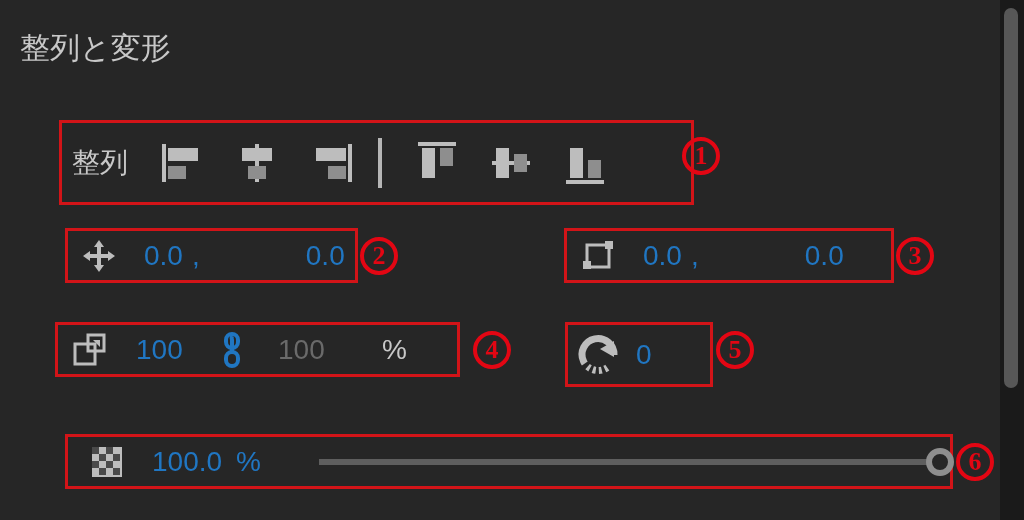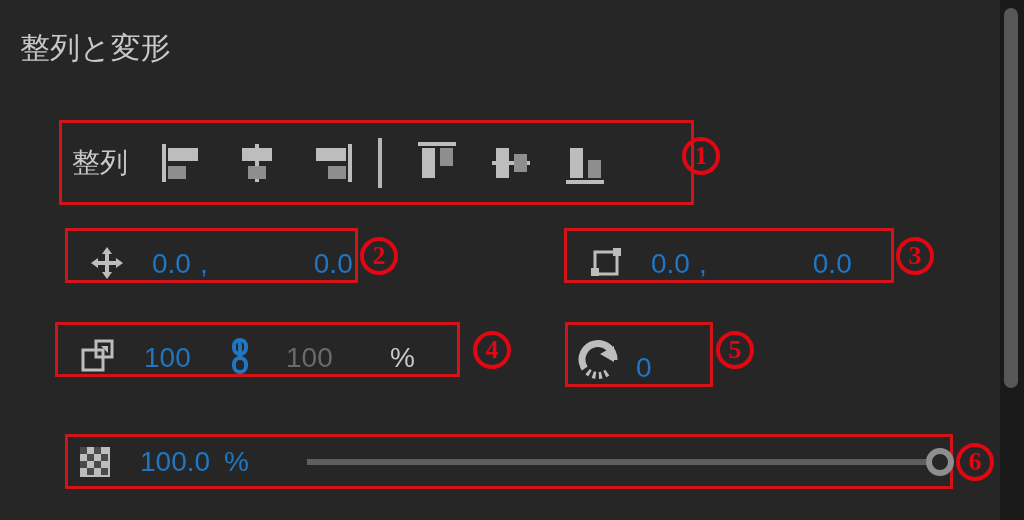--- a/index.html
+++ b/index.html
@@ -55,21 +55,21 @@
 
   #box-anchor  { left: 564px; top: 228px; width: 330px; height: 55px; }
   #call-3      { left: 896px; top: 237px; }
 
   #box-scale   { left: 55px;  top: 322px; width: 405px; height: 55px; }
   #call-4      { left: 473px; top: 331px; }
 
   #box-rot     { left: 565px; top: 322px; width: 148px; height: 65px; }
   #call-5      { left: 716px; top: 331px; }
 
-  #box-opacity { left: 65px;  top: 434px; width: 888px; height: 55px; }
+  #box-opacity { left: 65px;  top: 434px; width: 888px; height: 55px; padding-left: 12px; }
   #call-6      { left: 956px; top: 443px; }
 
   .row-align {
     display: flex;
     align-items: center;
     height: 100%;
     padding: 0 10px;
   }
   .row-align .label {
     font-size: 28px;
@@ -84,23 +84,23 @@
   .align-btns svg { display:block; }
   .vsep {
     width: 4px;
     height: 50px;
     background: #b5b5b5;
     margin: 0 4px 0 -4px;
   }
 
   .row-num {
     display: flex;
-    align-items: flex-end;
+    align-items: center;
     height: 100%;
-    padding: 0 10px 0 22px;
+    padding: 0 10px 0 14px;
   }
   .row-num .value {
     color: #2076c2;
     font-size: 28px;
     margin-left: 28px;
     min-width: 54px;
     text-align: left;
   }
   .row-num .comma {
     color: #2076c2;

